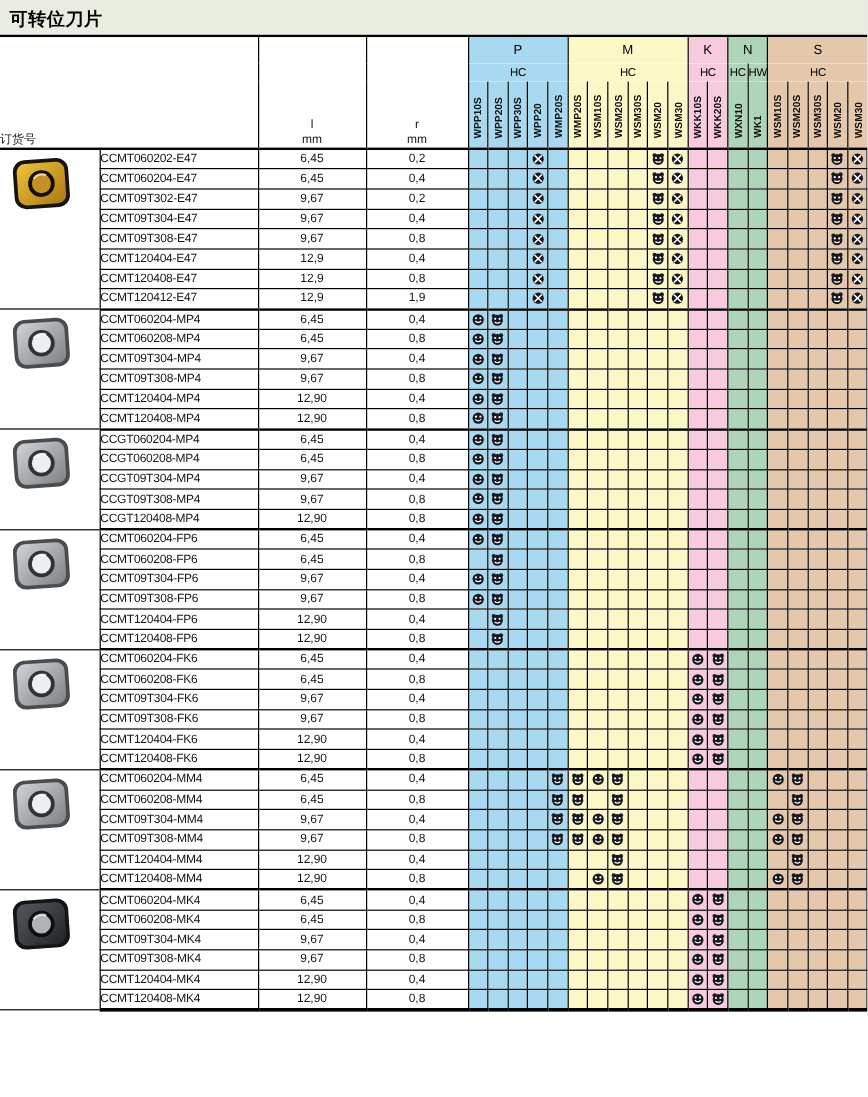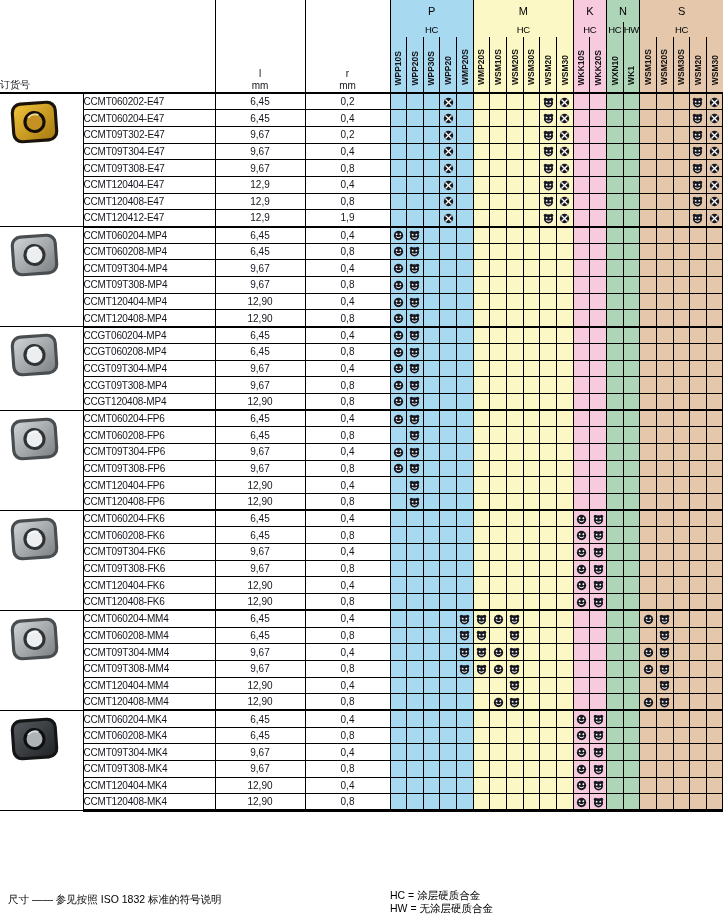--- a/index.html
+++ b/index.html
@@ -37,20 +37,23 @@
   tr.tlast td{border-bottom:3px solid #000;}
   thead tr.hrow3 td{border-bottom:2px solid #000;}
   
   .foot-left{position:absolute;left:8px;top:893px;font-size:10.5px;color:#000;}
   .foot-right{position:absolute;left:390px;top:889px;font-size:10.5px;line-height:13px;color:#000;}
 </style>
 </head>
 <body>
 
 <div class="page">
+  <div class="title-band">
+    <h1>可转位刀片</h1>
+  </div>
 
   <table class="cat" id="tbl">
       <colgroup>
         <col style="width: 83px;">
         <col style="width: 132px;">
         <col style="width: 90px;">
         <col style="width: 85px;">
         <col style="width: 16.65px;">
         <col style="width: 16.65px;">
         <col style="width: 16.65px;">
@@ -2000,18 +2003,13 @@
           <td class="mark" style="background: rgb(174, 213, 184);"></td>
           <td class="mark" style="background: rgb(229, 200, 171);"></td>
           <td class="mark" style="background: rgb(229, 200, 171);"></td>
           <td class="mark" style="background: rgb(229, 200, 171);"></td>
           <td class="mark" style="background: rgb(229, 200, 171);"></td>
           <td class="mark" style="background: rgb(229, 200, 171);"></td>
         </tr>
       </tbody>
     </table>
 
-  <div class="foot-left">尺寸 —— 参见按照 ISO 1832 标准的符号说明</div>
-  <div class="foot-right">
-    <div>HC = 涂层硬质合金</div>
-    <div>HW = 无涂层硬质合金</div>
-  </div>
 </div>
 
 </body></html>

